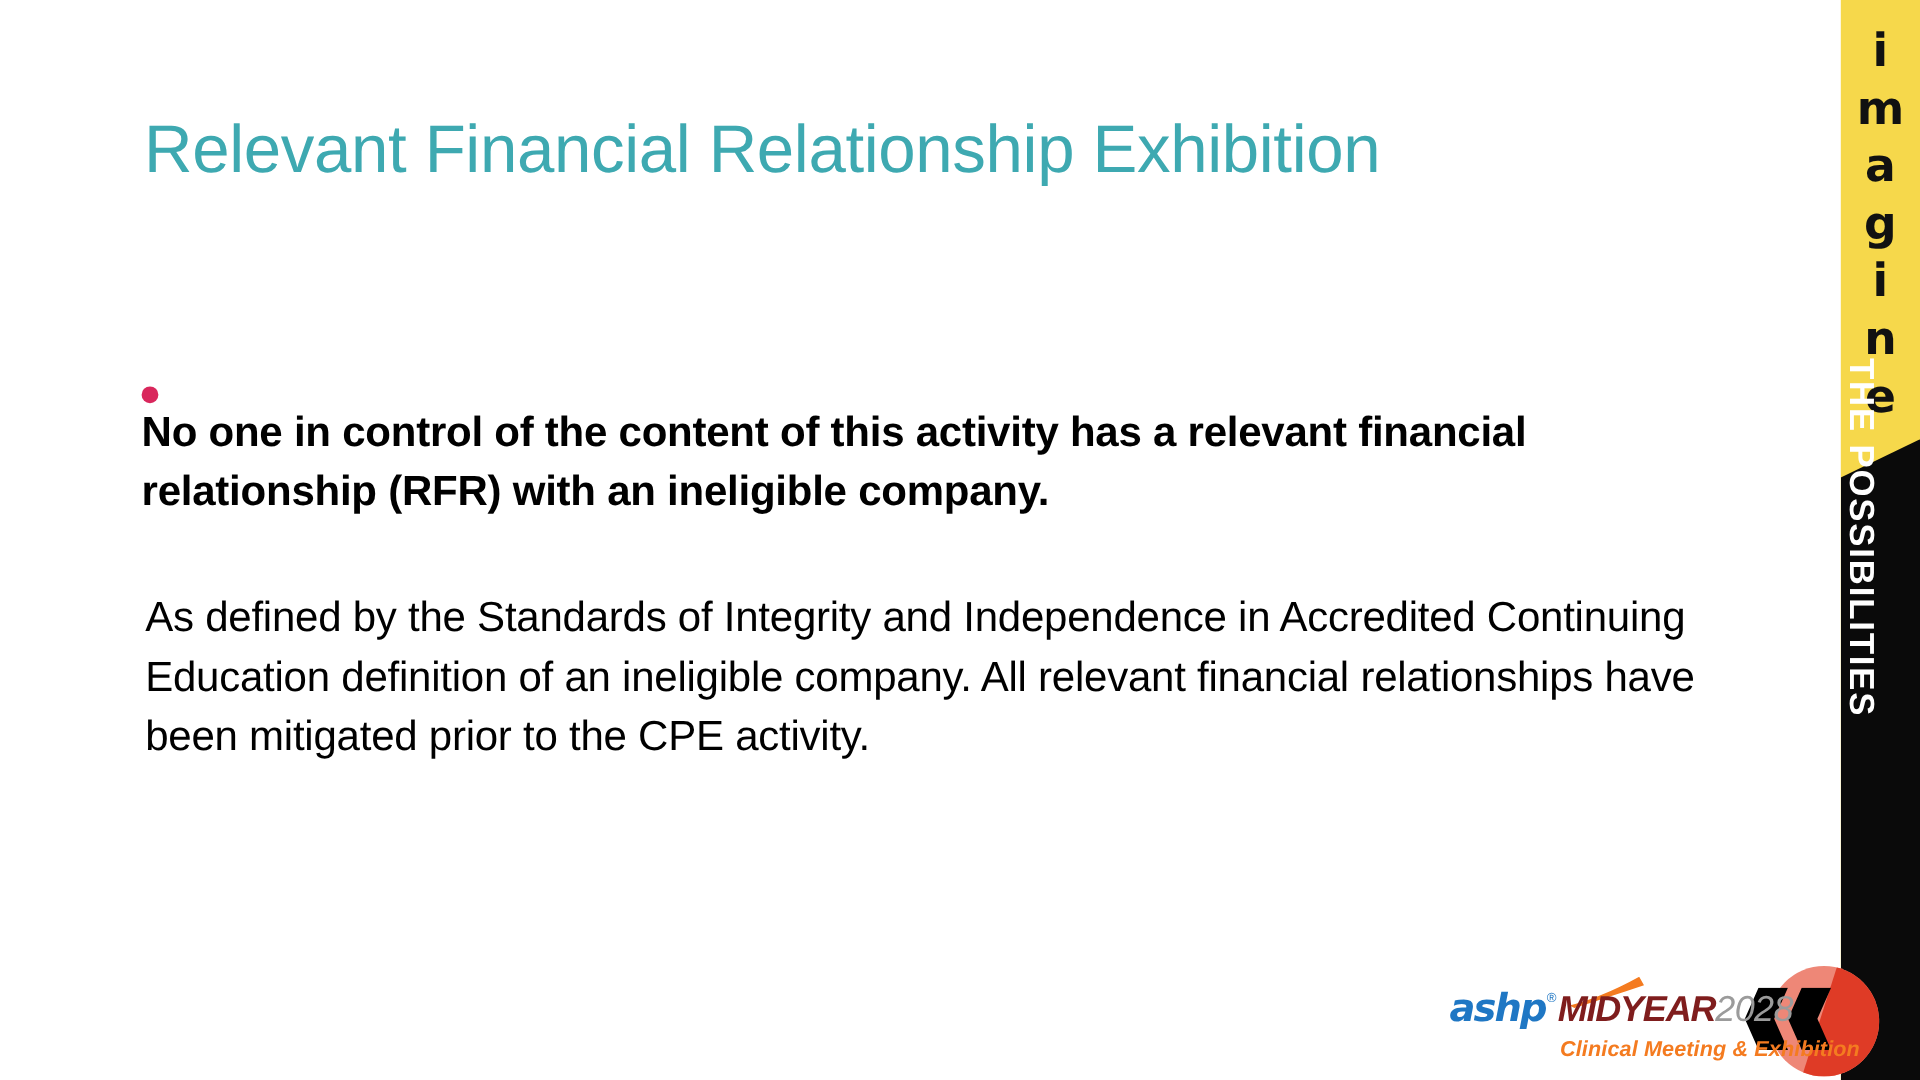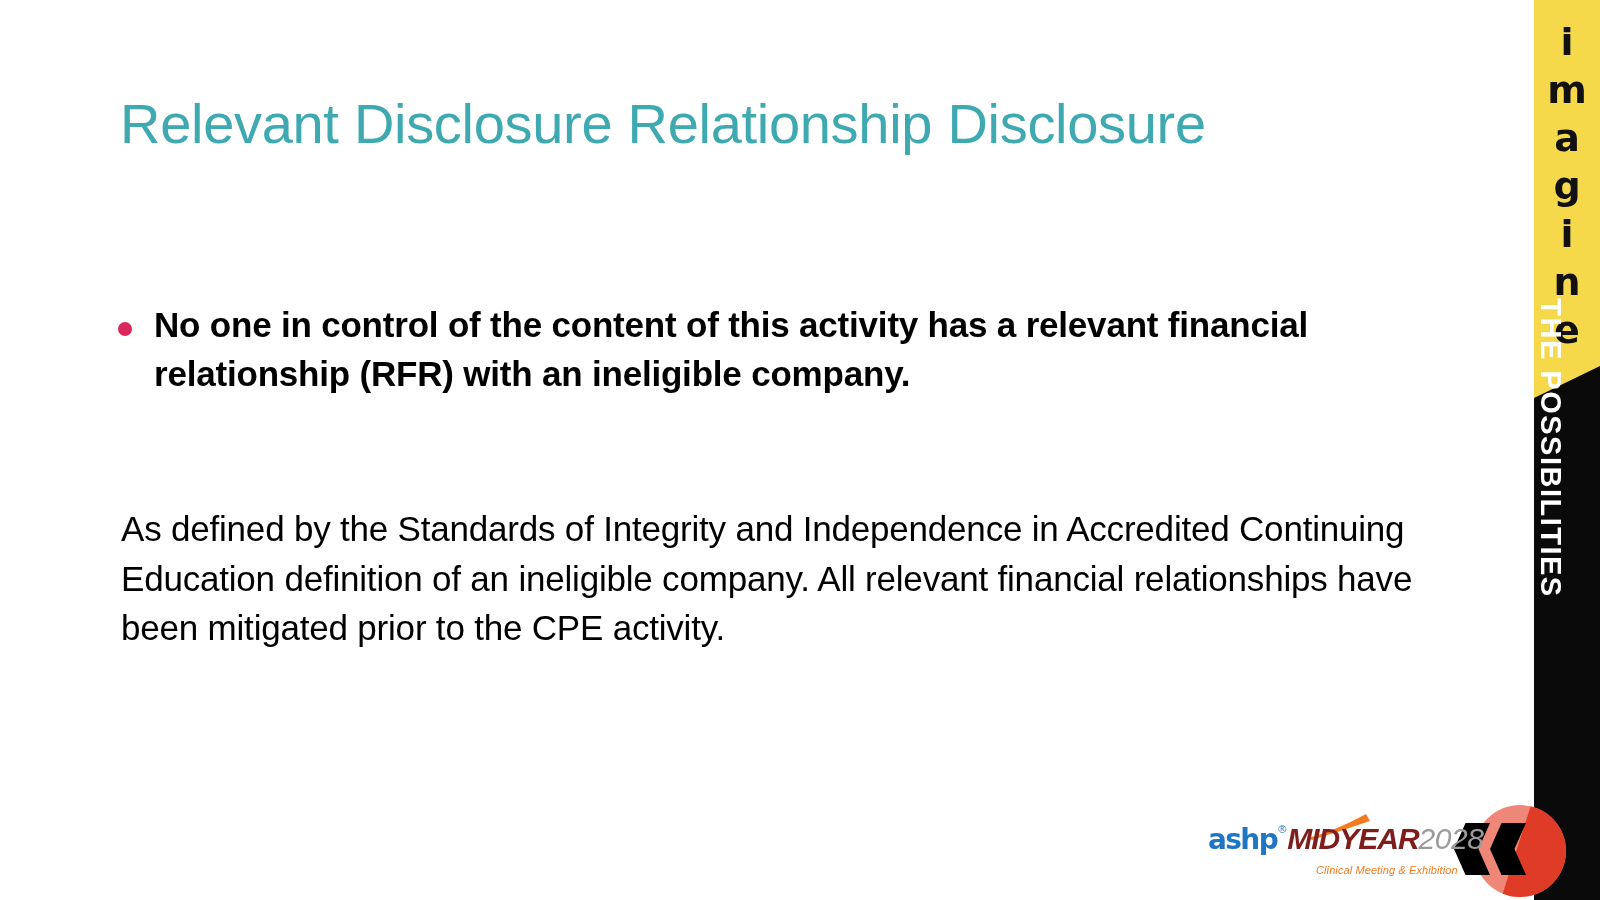--- a/index.html
+++ b/index.html
@@ -41,20 +41,21 @@
     left: 118px;
     top: 300px;
     width: 1330px;
   }
 
   .bullet-block {
     position: relative;
     display: flex;
     align-items: flex-start;
     width: 1250px;
+    flex-direction: column;
   }
 
   .bullet-dot {
     flex: 0 0 auto;
     width: 14px;
     height: 14px;
     border-radius: 50%;
     background: #D9275C;
     margin-top: 22px;
     margin-right: 22px;
@@ -64,21 +65,21 @@
     flex: 1 1 auto;
     font-family: "Liberation Sans", sans-serif;
     font-size: 35px;
     font-weight: bold;
     line-height: 1.40;
     color: #000000;
     letter-spacing: -0.2px;
   }
 
   .paragraph-block {
-    margin-top: 106px;
+    margin-top: 56px;
     margin-left: 3px;
     width: 1330px;
     font-family: "Liberation Sans", sans-serif;
     font-size: 35px;
     font-weight: 400;
     line-height: 1.42;
     color: #000000;
     letter-spacing: -0.2px;
   }
 
@@ -190,22 +191,23 @@
   .logo-row {
     position: absolute;
     left: 0;
     top: 6px;
     display: flex;
     align-items: baseline;
   }
 
   .logo-ashp {
     font-family: "DejaVu Sans", sans-serif;
-    font-size: 28px;
-    font-weight: bold;
+    font-size: 32px;
+    font-weight: bold;
+    font-style: italic;
     color: #1F77C4;
     letter-spacing: -1.6px;
     line-height: 1;
   }
 
   .logo-reg {
     font-family: "Liberation Sans", sans-serif;
     font-size: 11px;
     color: #1F77C4;
     position: relative;
@@ -237,37 +239,37 @@
   .logo-swoosh {
     position: absolute;
     left: 100px;
     top: -4px;
     width: 62px;
     height: 26px;
   }
 
   .logo-tagline {
     position: absolute;
-    left: 108px;
+    left: 92px;
     top: 46px;
     font-family: "Liberation Sans", sans-serif;
-    font-size: 11px;
+    font-size: 18px;
     font-style: italic;
-    font-weight: normal;
+    font-weight: bold;
     color: #F47B20;
     letter-spacing: 0.1px;
     white-space: nowrap;
   }
 </style>
 </head>
 <body>
 
 <div class="slide">
 
-  <div class="slide-title">Relevant Disclosure Relationship Disclosure</div>
+  <div class="slide-title">Relevant Financial Relationship Exhibition</div>
 
   <div class="body-area">
 
     <div class="bullet-block">
       <span class="bullet-dot"></span>
       <span class="bullet-text">No one in control of the content of this activity has a relevant financial relationship (RFR) with an ineligible company.</span>
     </div>
 
     <div class="paragraph-block">As defined by the Standards of Integrity and Independence in Accredited Continuing Education definition of an ineligible company. All relevant financial relationships have been mitigated prior to the CPE activity.</div>
   </div>

